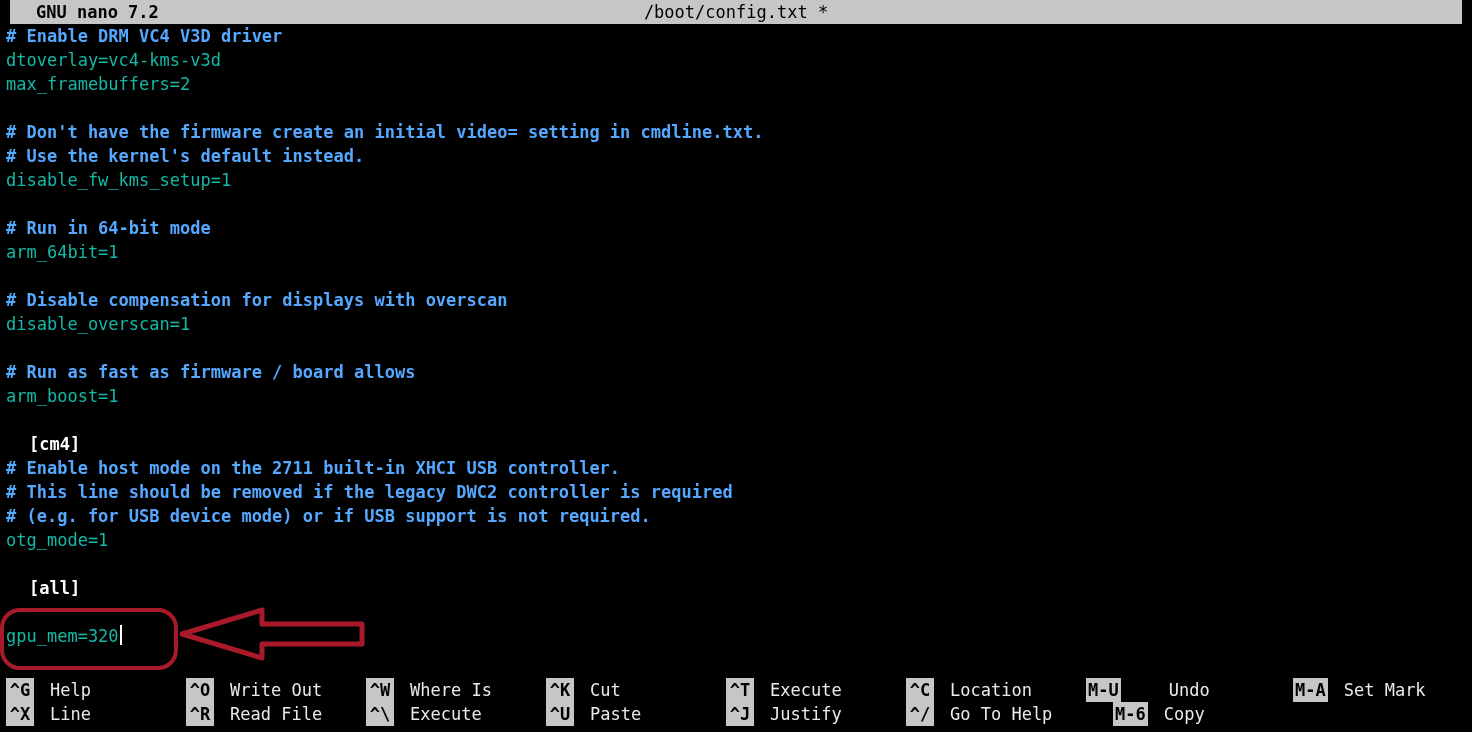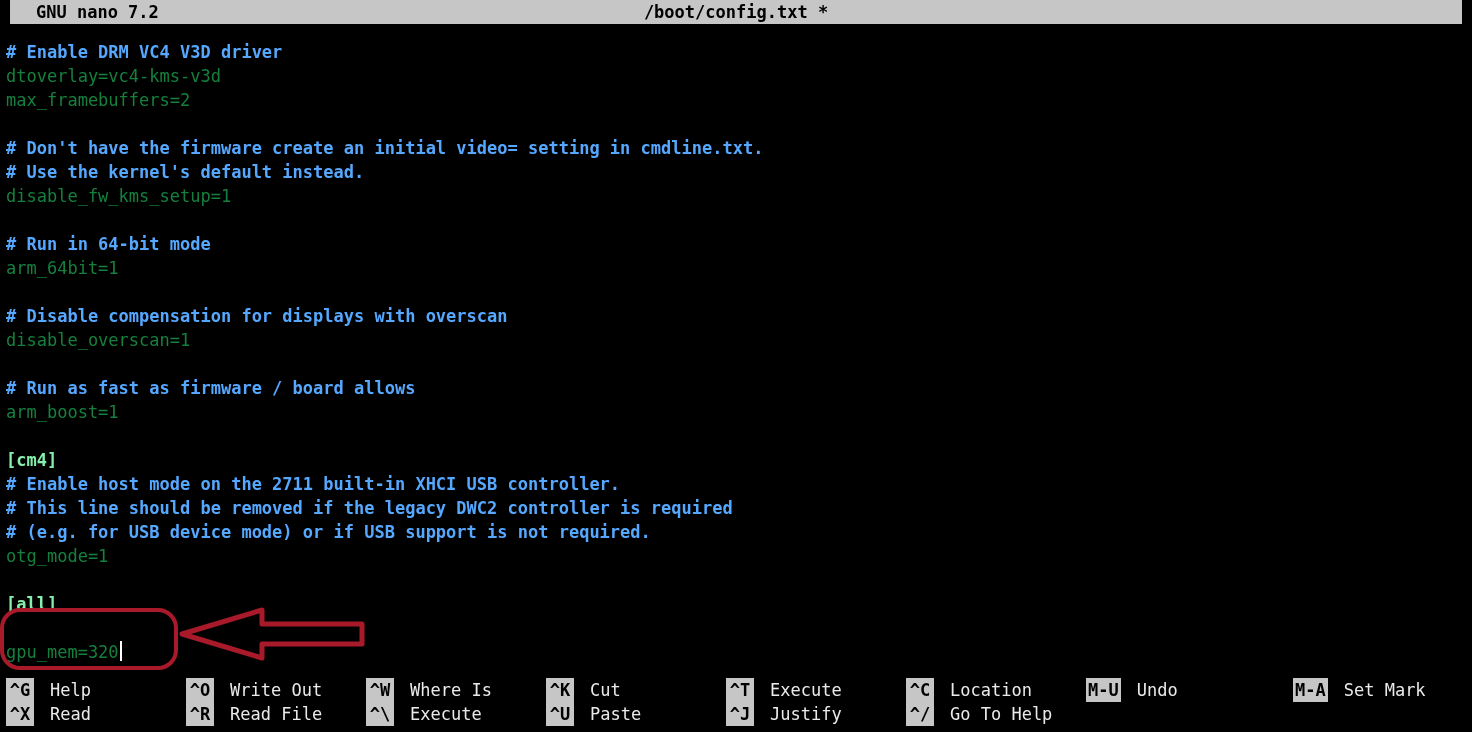--- a/index.html
+++ b/index.html
@@ -1,46 +1,46 @@
 <!DOCTYPE html>
 <html><head>
 <meta charset="utf-8">
 <style>
   html,body{margin:0;padding:0;background:#000;color:#fff;
     font-family:"DejaVu Sans Mono","Menlo","Consolas",monospace;
     font-size:17px;line-height:24px;width:1472px;height:732px;overflow:hidden;}
   .titlebar{background:#c6c6c6;color:#000;height:24px;display:flex;
     align-items:center;padding:0 6px;position:relative;margin:0 10px;}
   .titlebar .left{position:absolute;left:26px;font-weight:bold;}
-  .titlebar .center{position:absolute;left:50%;transform:translateX(-50%);font-weight:bold;}
-  .editor{padding:16px 6px;white-space:pre;}
+  .titlebar .center{position:absolute;left:50%;transform:translateX(-50%);font-weight:normal;}
+  .editor{padding:0 6px;white-space:pre;}
   .line{height:24px;}
   .cmt{color:#56a8ff;font-weight:bold;}
-  .sect{color:#86efac;font-weight:bold;}
-  .plain{color:#15803d;margin-top:12px;}
+  .sect{color:#ffffff;font-weight:bold;margin-left:23px;}
+  .plain{color:#14b8a6;margin-top:12px;}
   .cursor{display:inline-block;width:2px;height:20px;background:#fff;
     vertical-align:-3px;margin-left:1px;}
   .highlight-capsule{position:absolute;left:0;top:608px;width:170px;height:54px;
     border:4px solid #a81a2a;border-radius:20px;pointer-events:none;}
   .arrow{position:absolute;left:172px;top:600px;pointer-events:none;}
   .shortcuts{position:absolute;left:0;bottom:6px;width:100%;padding:0 6px;
     box-sizing:border-box;}
   .shortcut-row{display:flex;height:24px;}
   .sc{display:flex;align-items:center;flex:0 0 auto;}
   .sc .key{background:#c6c6c6;color:#000;font-weight:bold;padding:0 2px;
     display:inline-block;min-width:24px;text-align:center;}
   .sc .lbl{color:#eaeaea;margin-left:16px;}
   
   .col1{width:180px;}
   .col2{width:180px;}
   .col3{width:180px;}
   .col4{width:180px;}
   .col5{width:180px;}
   .col6{width:180px;}
-  .col7{width:180px;}
+  .col7{width:180px;gap:32px;}
   .col8{width:190px;padding-left:27px;}
 </style>
 </head>
 <body>
 
 <div class="titlebar">
   <span class="left">GNU nano 7.2</span>
   <span class="center">/boot/config.txt *</span>
 </div>
 
@@ -82,21 +82,21 @@
         <span class="lbl">Undo</span>
       </div>
       <div class="sc col8">
         <span class="key">M-A</span>
         <span class="lbl">Set Mark</span>
       </div>
     </div>
   <div class="shortcut-row" id="sc-row2">
       <div class="sc col1">
         <span class="key">^X</span>
-        <span class="lbl">Read</span>
+        <span class="lbl">Line</span>
       </div>
       <div class="sc col2">
         <span class="key">^R</span>
         <span class="lbl">Read File</span>
       </div>
       <div class="sc col3">
         <span class="key">^\</span>
         <span class="lbl">Execute</span>
       </div>
       <div class="sc col4">
@@ -104,14 +104,18 @@
         <span class="lbl">Paste</span>
       </div>
       <div class="sc col5">
         <span class="key">^J</span>
         <span class="lbl">Justify</span>
       </div>
       <div class="sc col6">
         <span class="key">^/</span>
         <span class="lbl">Go To Help</span>
       </div>
+      <div class="sc col8">
+        <span class="key">M-6</span>
+        <span class="lbl">Copy</span>
+      </div>
     </div>
 </div>
 
 </body></html>

